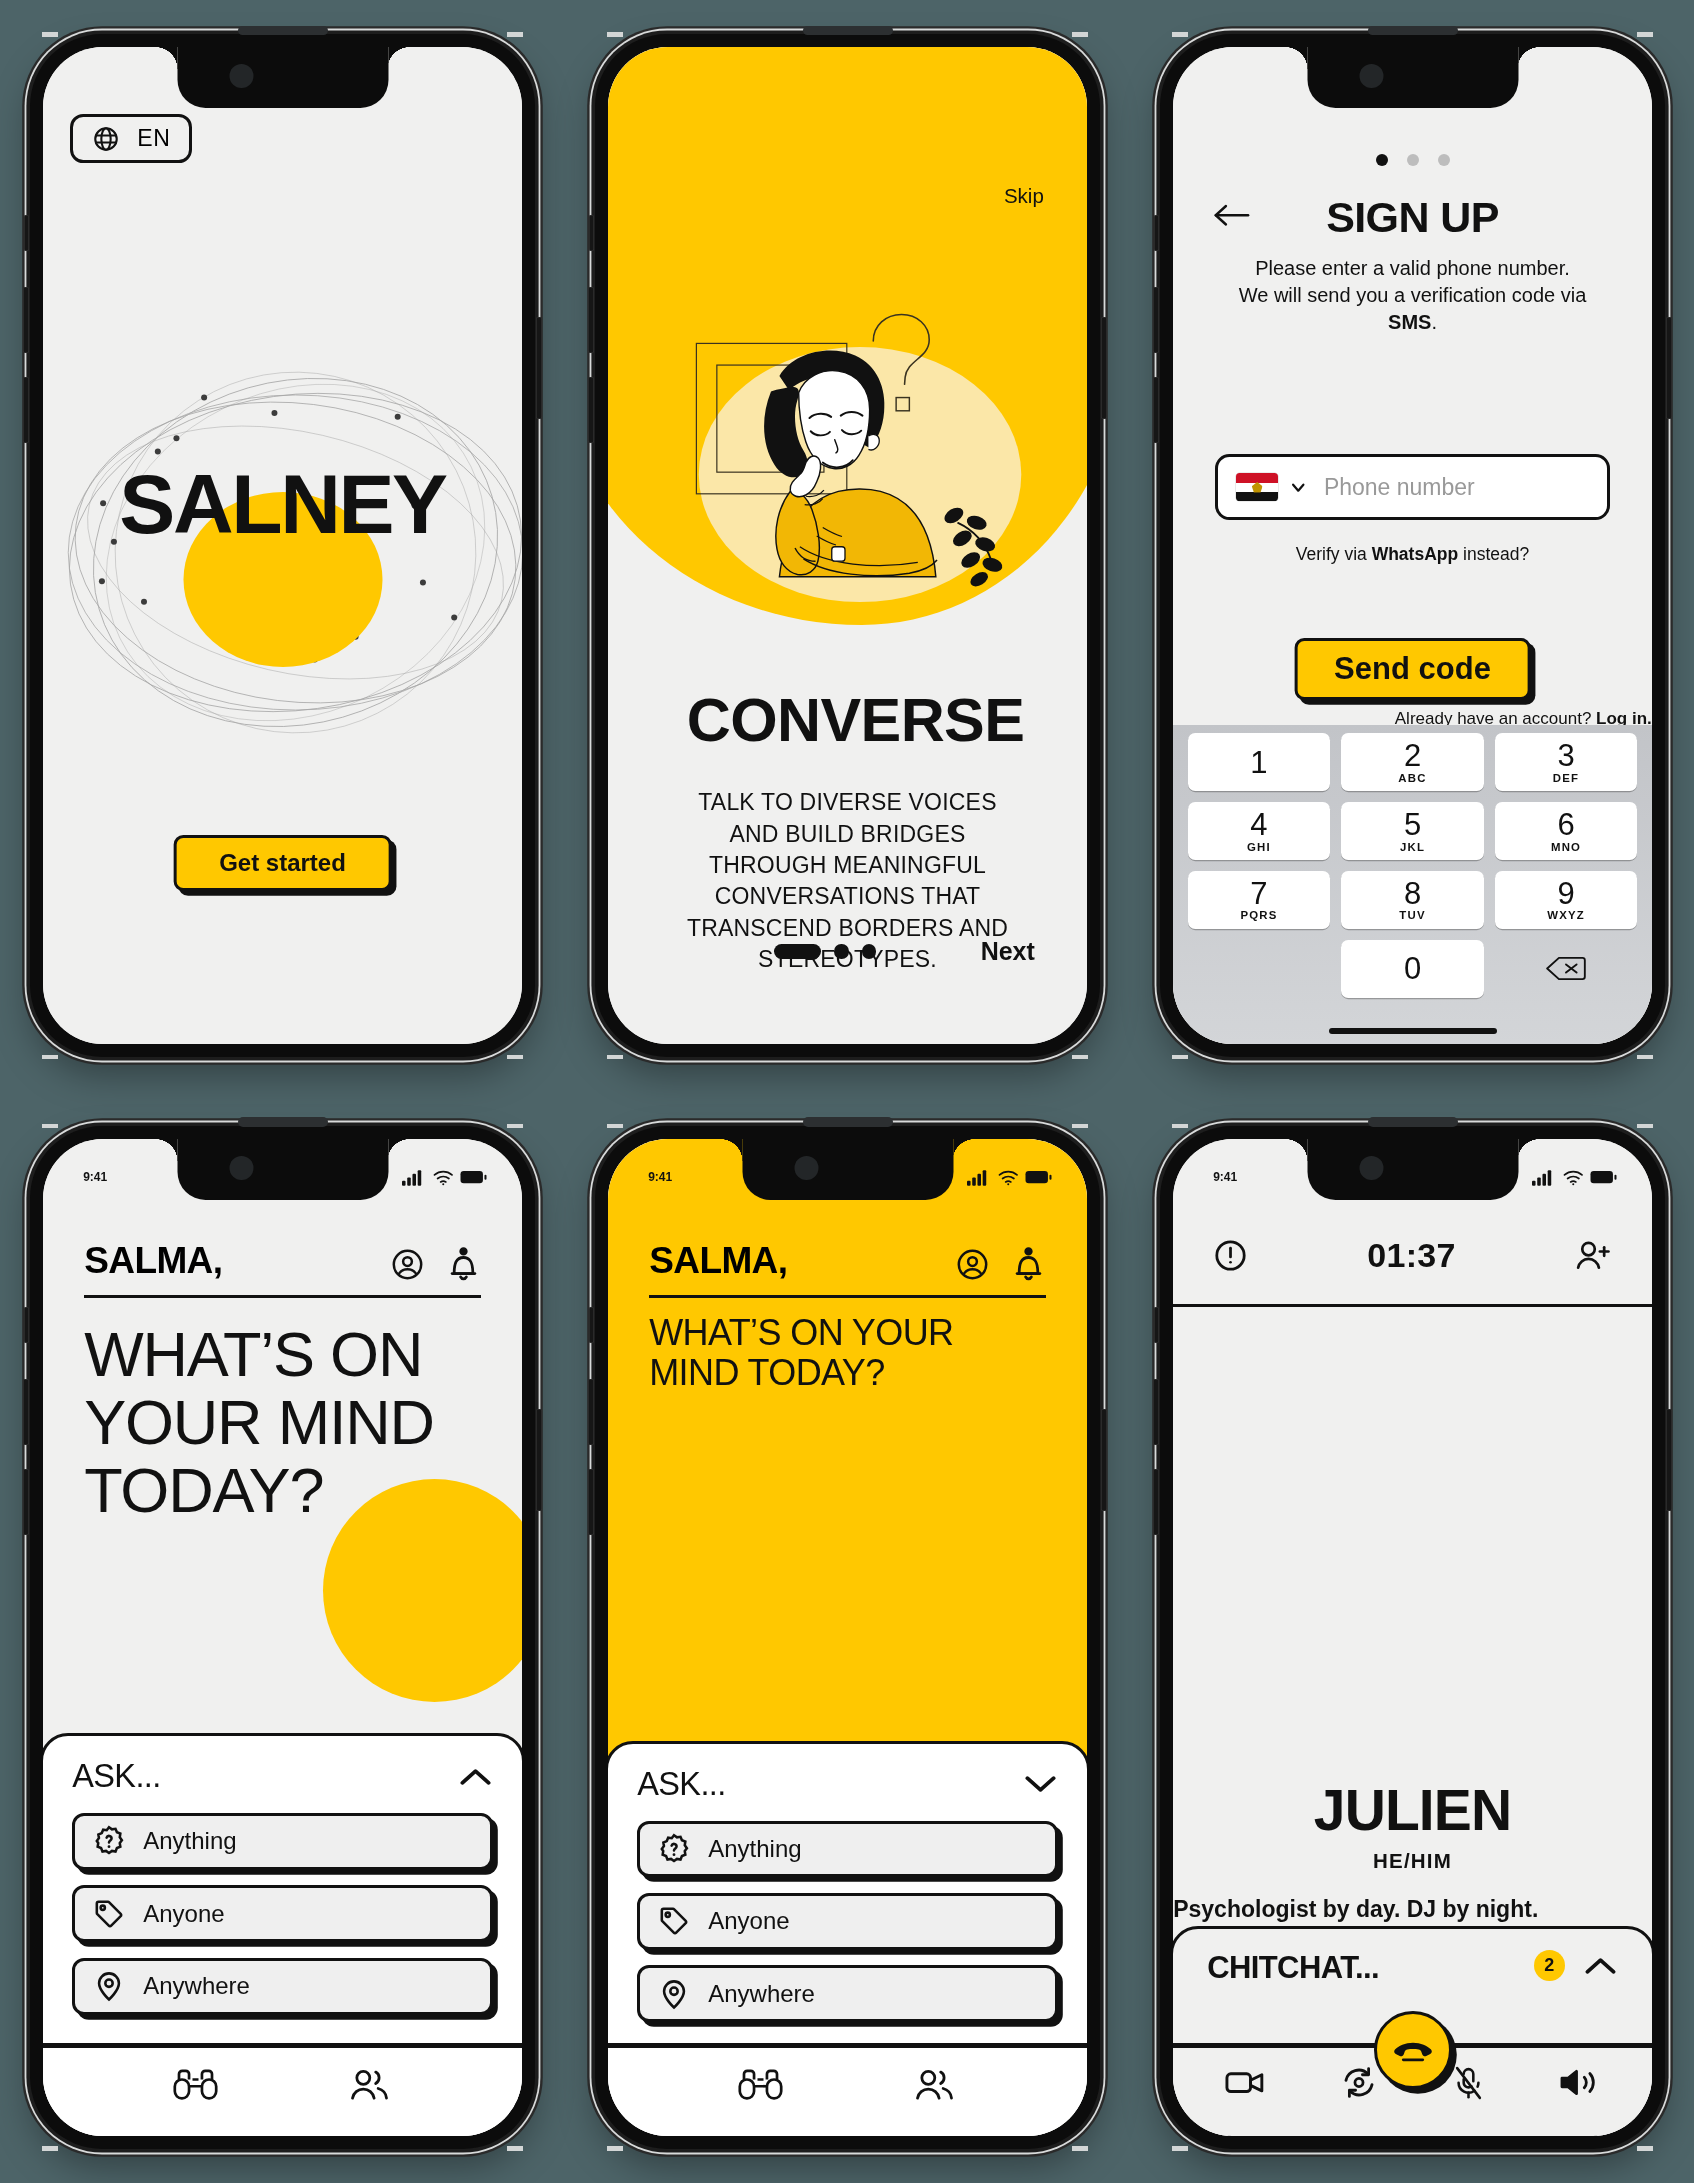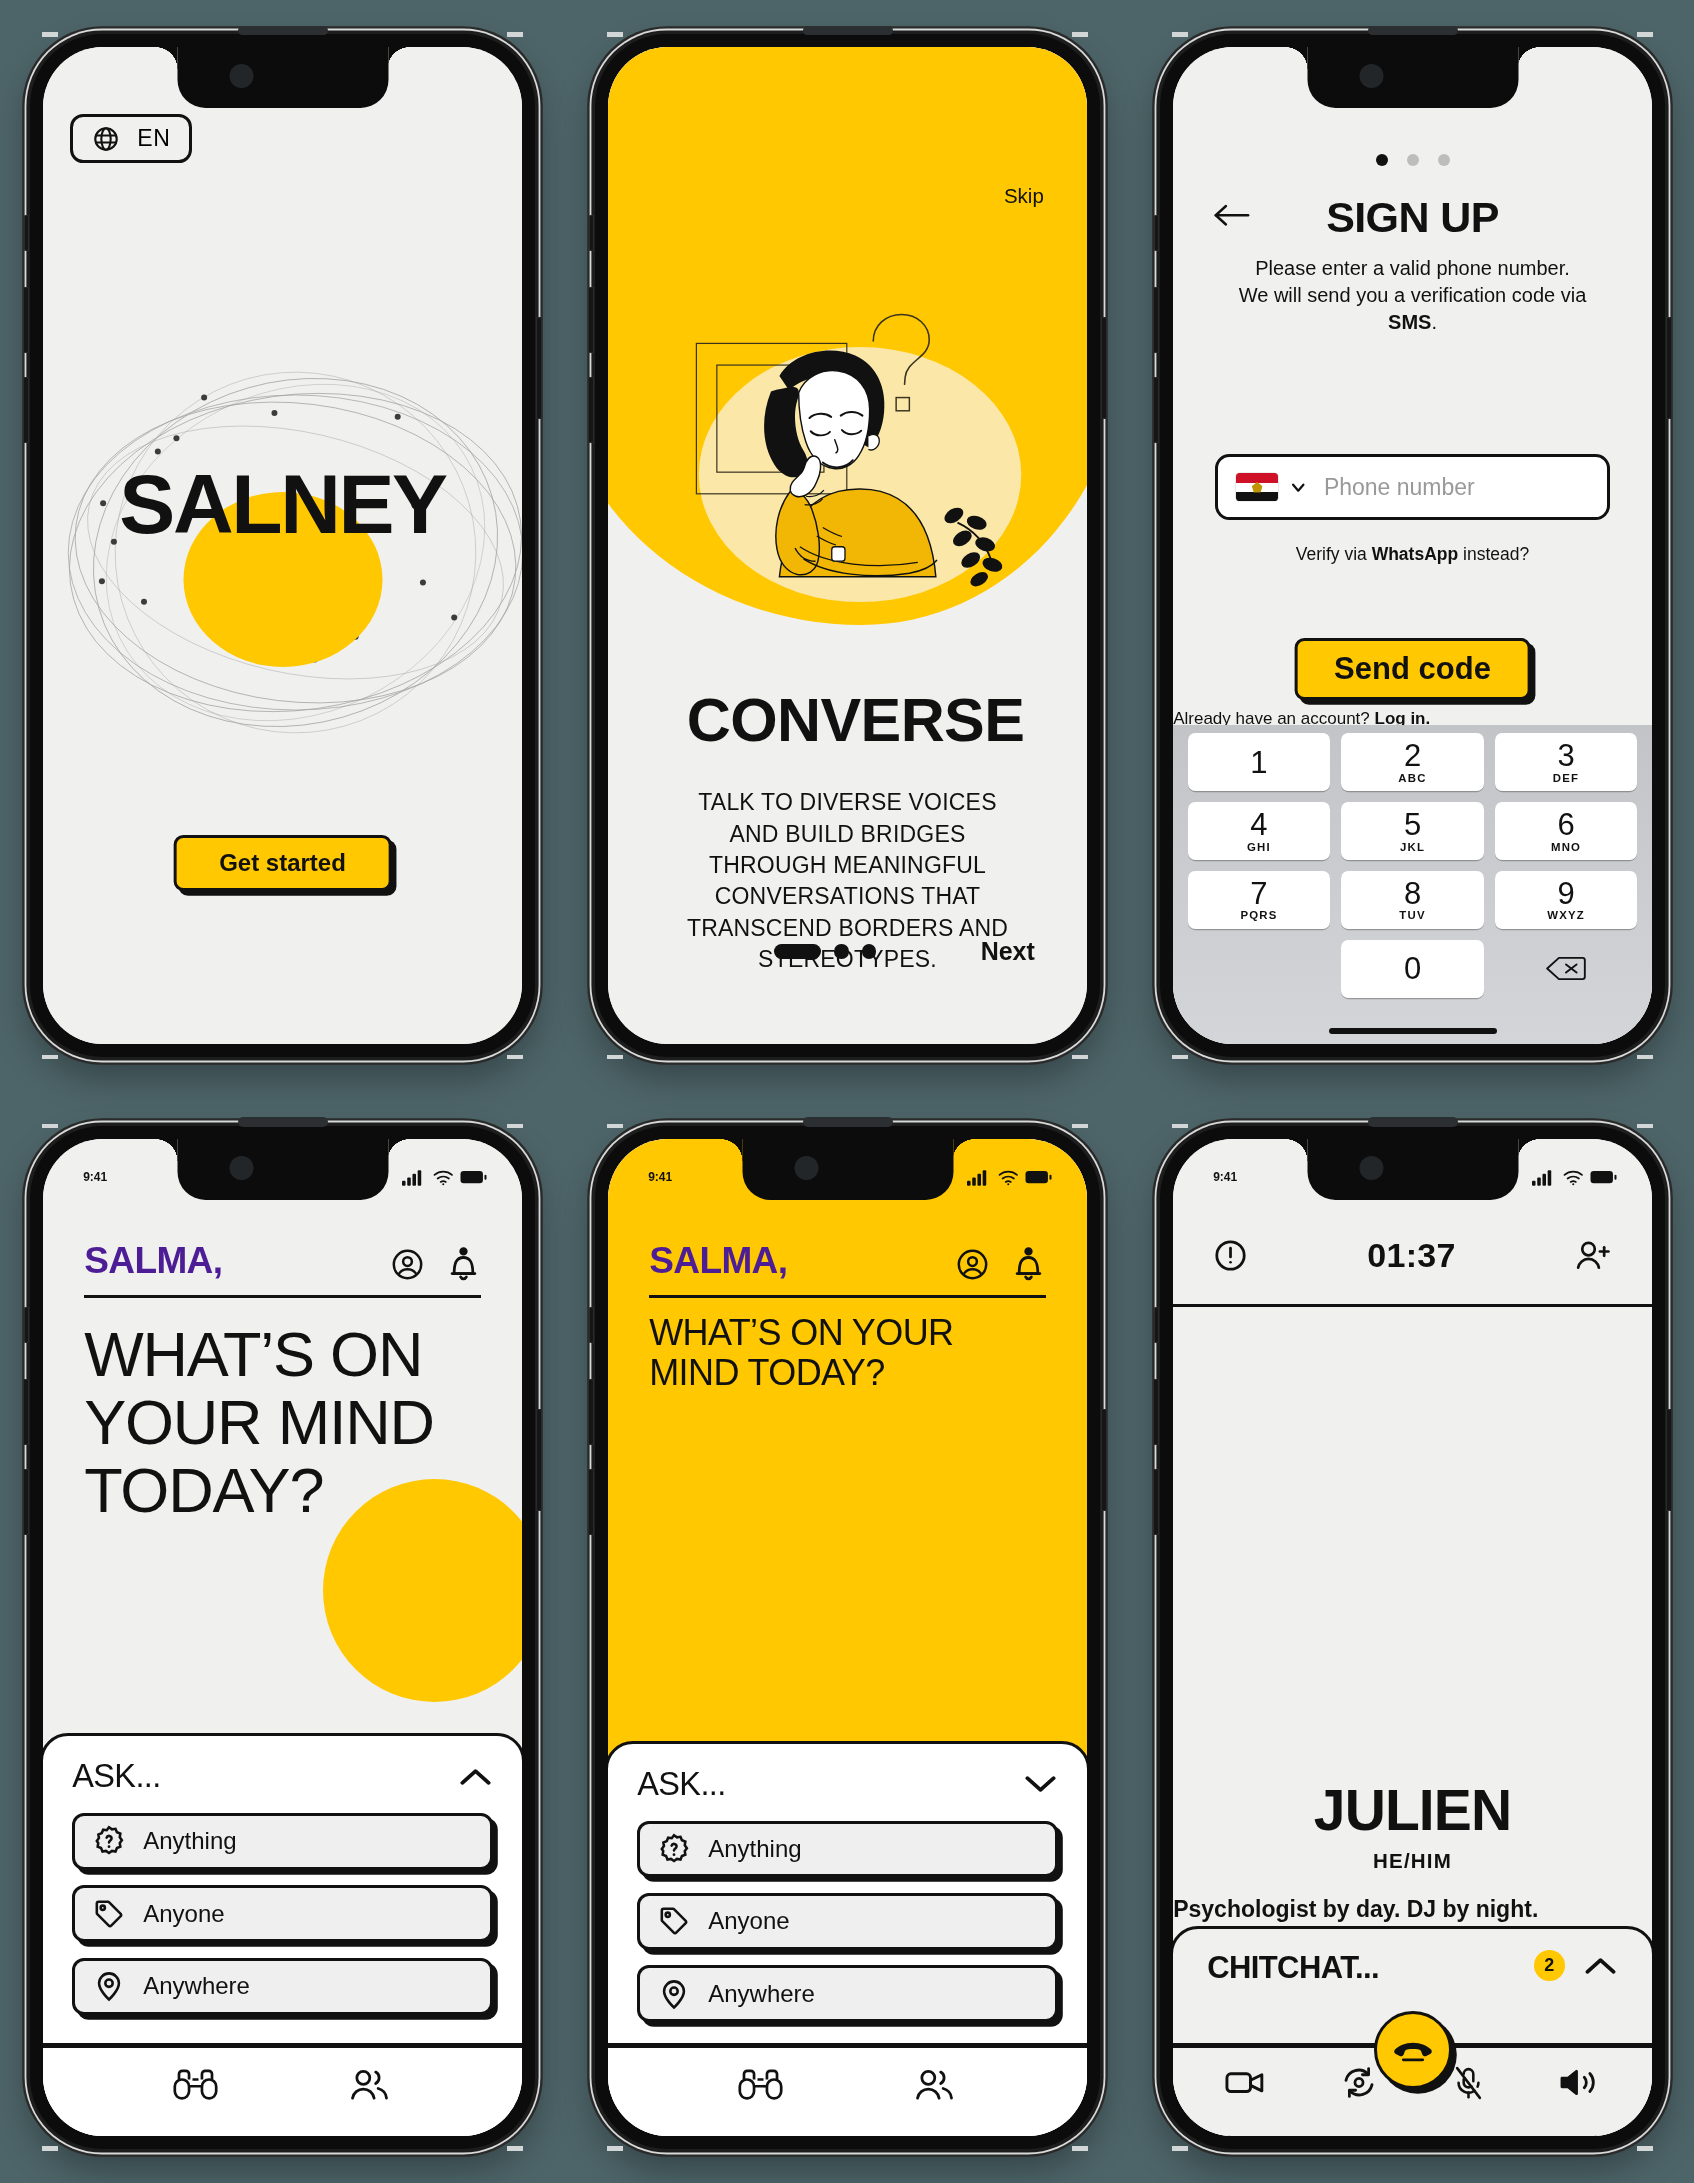--- a/index.html
+++ b/index.html
@@ -155,21 +155,21 @@
   .chev{ margin-left:9.6px; }
   .ph-placeholder{ margin-left:15.6px; font-size:23px; color:#999; }
   .whats{ position:absolute; left:0; right:0; top:497px; text-align:center;
           font-size:17.5px; font-weight:500; color:#111; }
   .send-code{
     position:absolute; left:50%; transform:translateX(-50%); top:591px;
     background:#FFC800; border:3px solid #111; border-radius:9.6px;
     padding:9.6px 37px; font-size:31px; font-weight:700; color:#111;
     box-shadow:4.8px 4.8px 0 #111; cursor:pointer; white-space:nowrap;
   }
-  .already{ position:absolute; left:0; right:0; top:662px; text-align:left;
+  .already{ position:absolute; left:0; right:0; top:662px; text-align:right;
             font-size:17px; font-weight:500; color:#111; }
   .keypad{
     position:absolute; left:0; right:0; bottom:0; height:319px;
     background:linear-gradient(#c2c4c8,#d3d5d8);
     padding:8.4px 14.4px 0;
   }
   .kp-row{ display:flex; gap:10.8px; margin-bottom:10.8px; }
   .key{
     flex:1; height:58px; background:#fff; border-radius:7.2px;
     display:flex; flex-direction:column; align-items:center; justify-content:center;
@@ -177,21 +177,21 @@
   }
   .key .num{ font-size:31px; font-weight:400; line-height:.95; color:#111; }
   .key .ltr{ font-size:11.4px; font-weight:600; letter-spacing:1.2px; color:#111; margin-top:1.2px;}
   .key.blank{ background:transparent; box-shadow:none; }
   .key.del{ background:transparent; box-shadow:none; }
 
   
   .s4{ background:#f0f0ef; width:100%; height:100%; position:relative; }
   .home-head{ position:absolute; left:41px; right:41px; top:101px; }
   .hh-row{ display:flex; align-items:flex-end; justify-content:space-between; }
-  .greet{ font-size:37px; font-weight:900; letter-spacing:-0.6px; color:#4c1d95; }
+  .greet{ font-size:37px; font-weight:900; letter-spacing:-0.6px; color:#000000; }
   .hh-icons{ display:flex; align-items:center; gap:20.5px; }
   .hrule{ height:3px; background:#111; margin-top:13.2px; }
   .big-q{
     position:absolute; left:41px; right:40px; top:181px;
     font-size:63px; font-weight:500; line-height:1.08; letter-spacing:-1.2px; color:#111; z-index:5;
   }
   .blob4{
     position:absolute; right:-24px; top:340px; width:223px; height:223px;
     border-radius:50%; background:#FFC800; z-index:1;
   }

